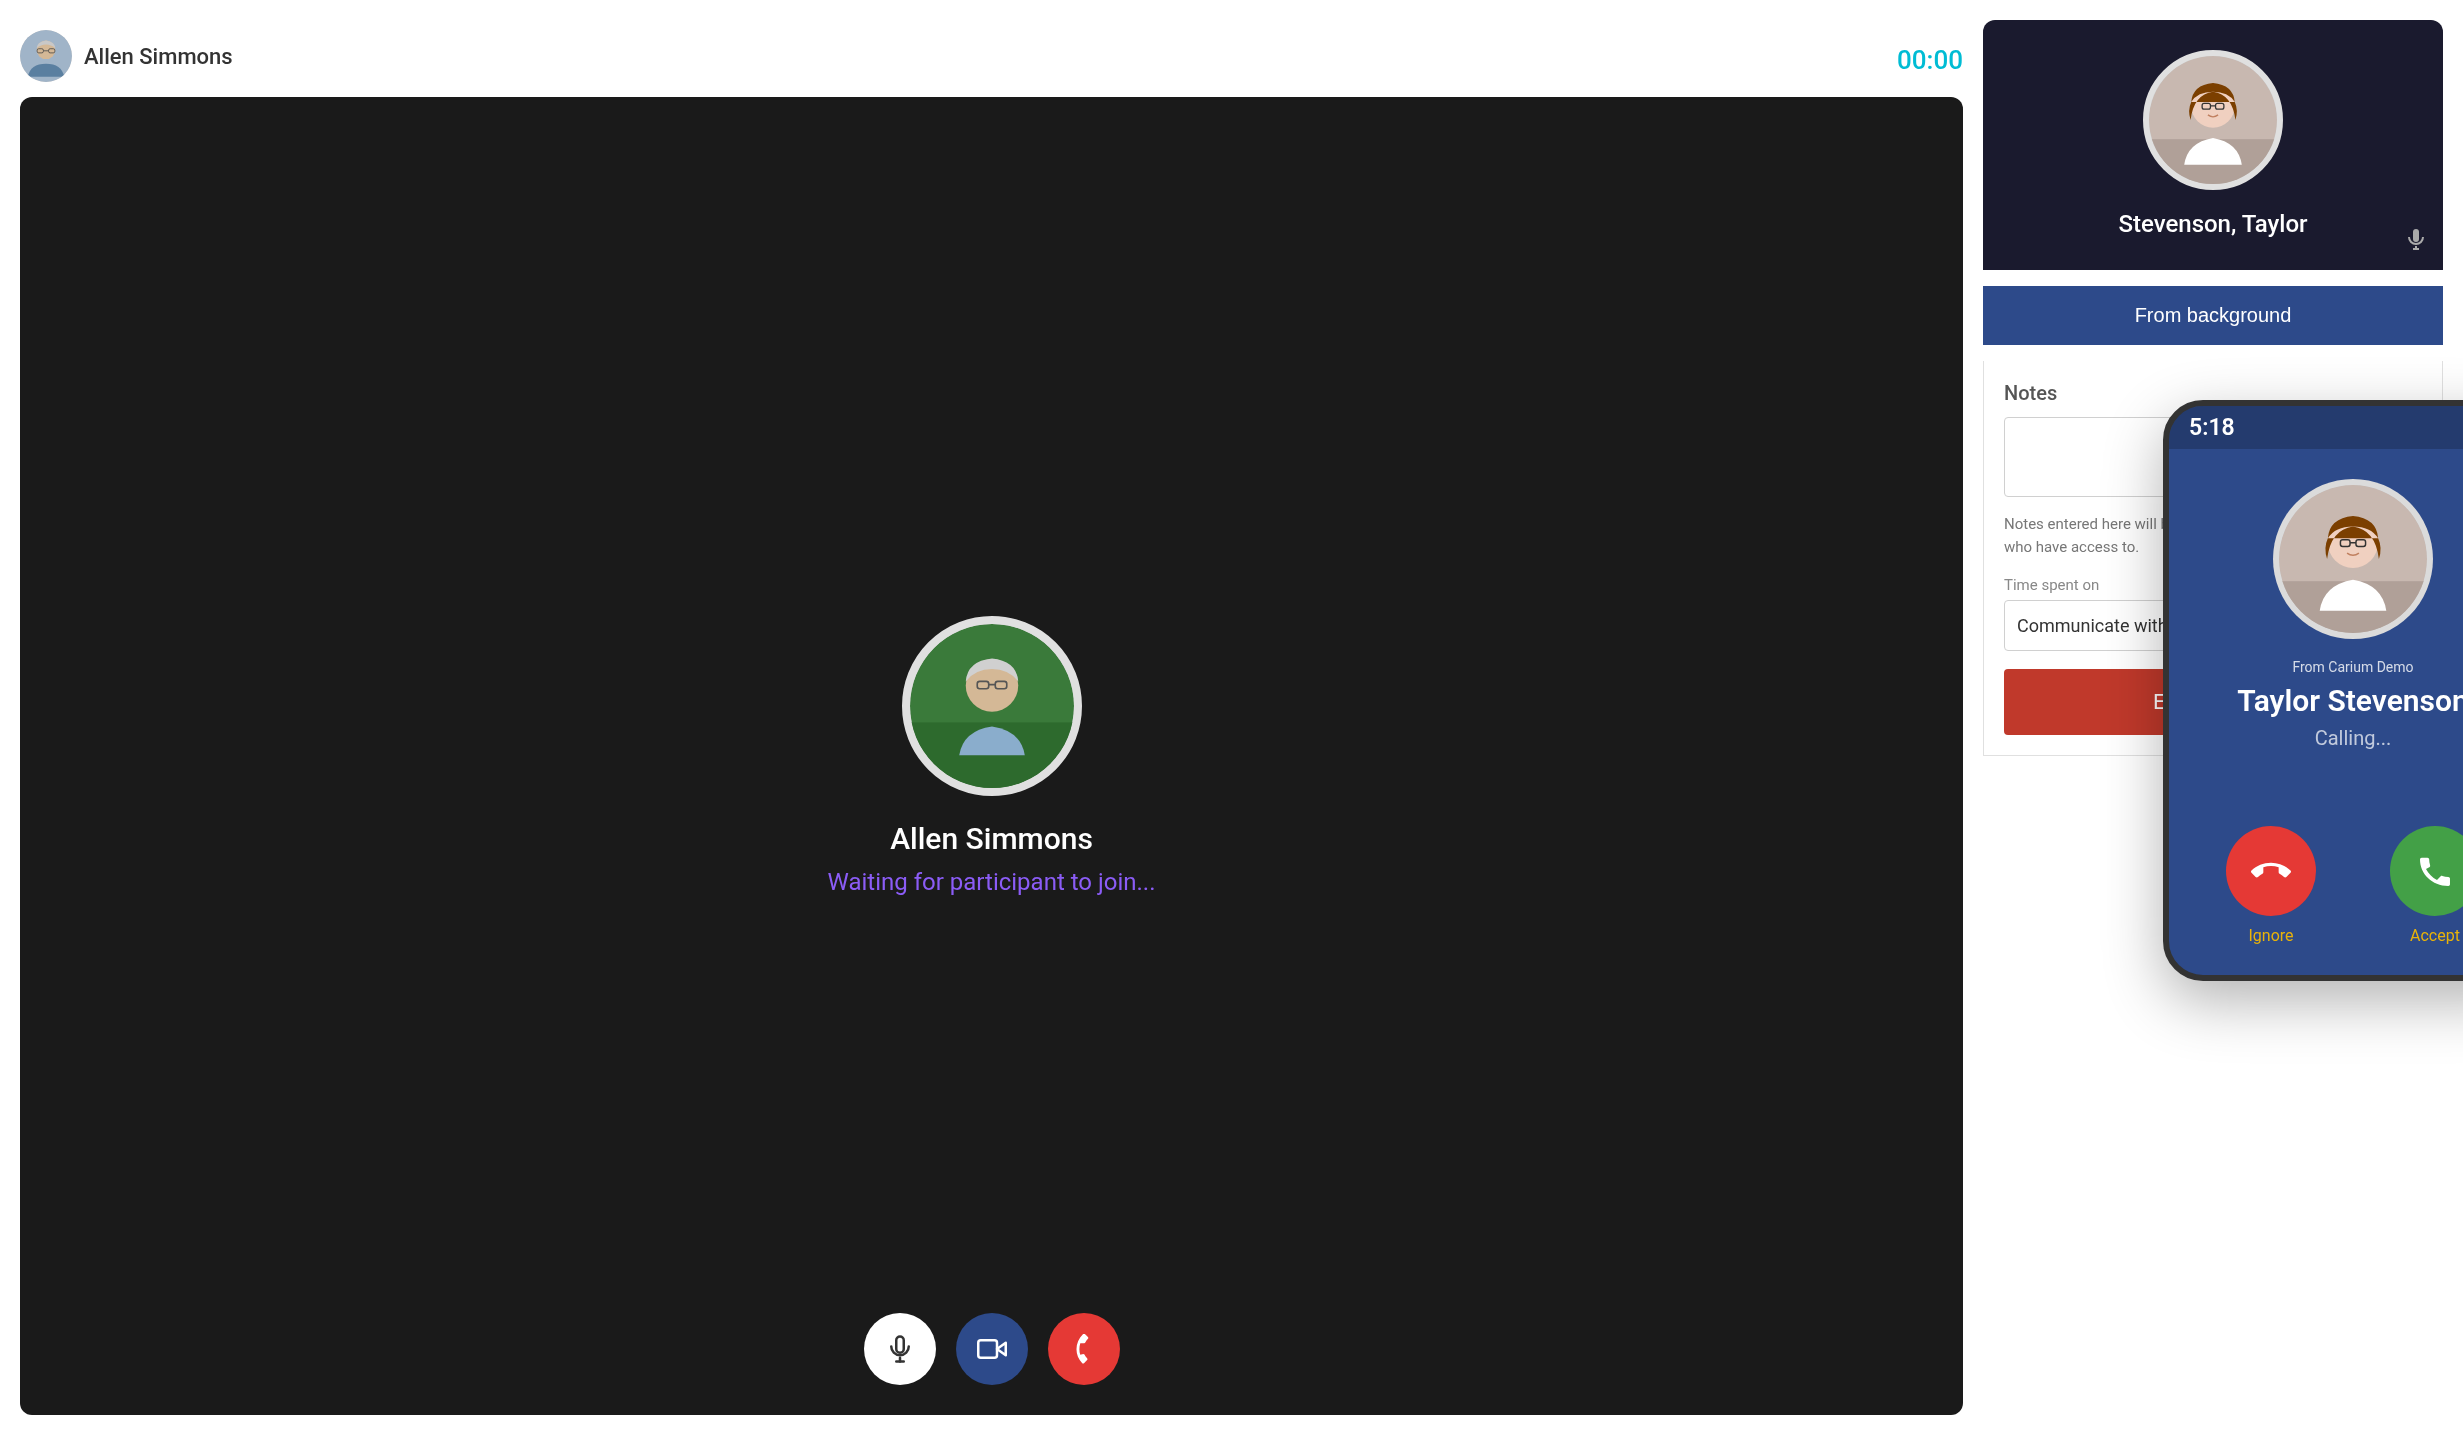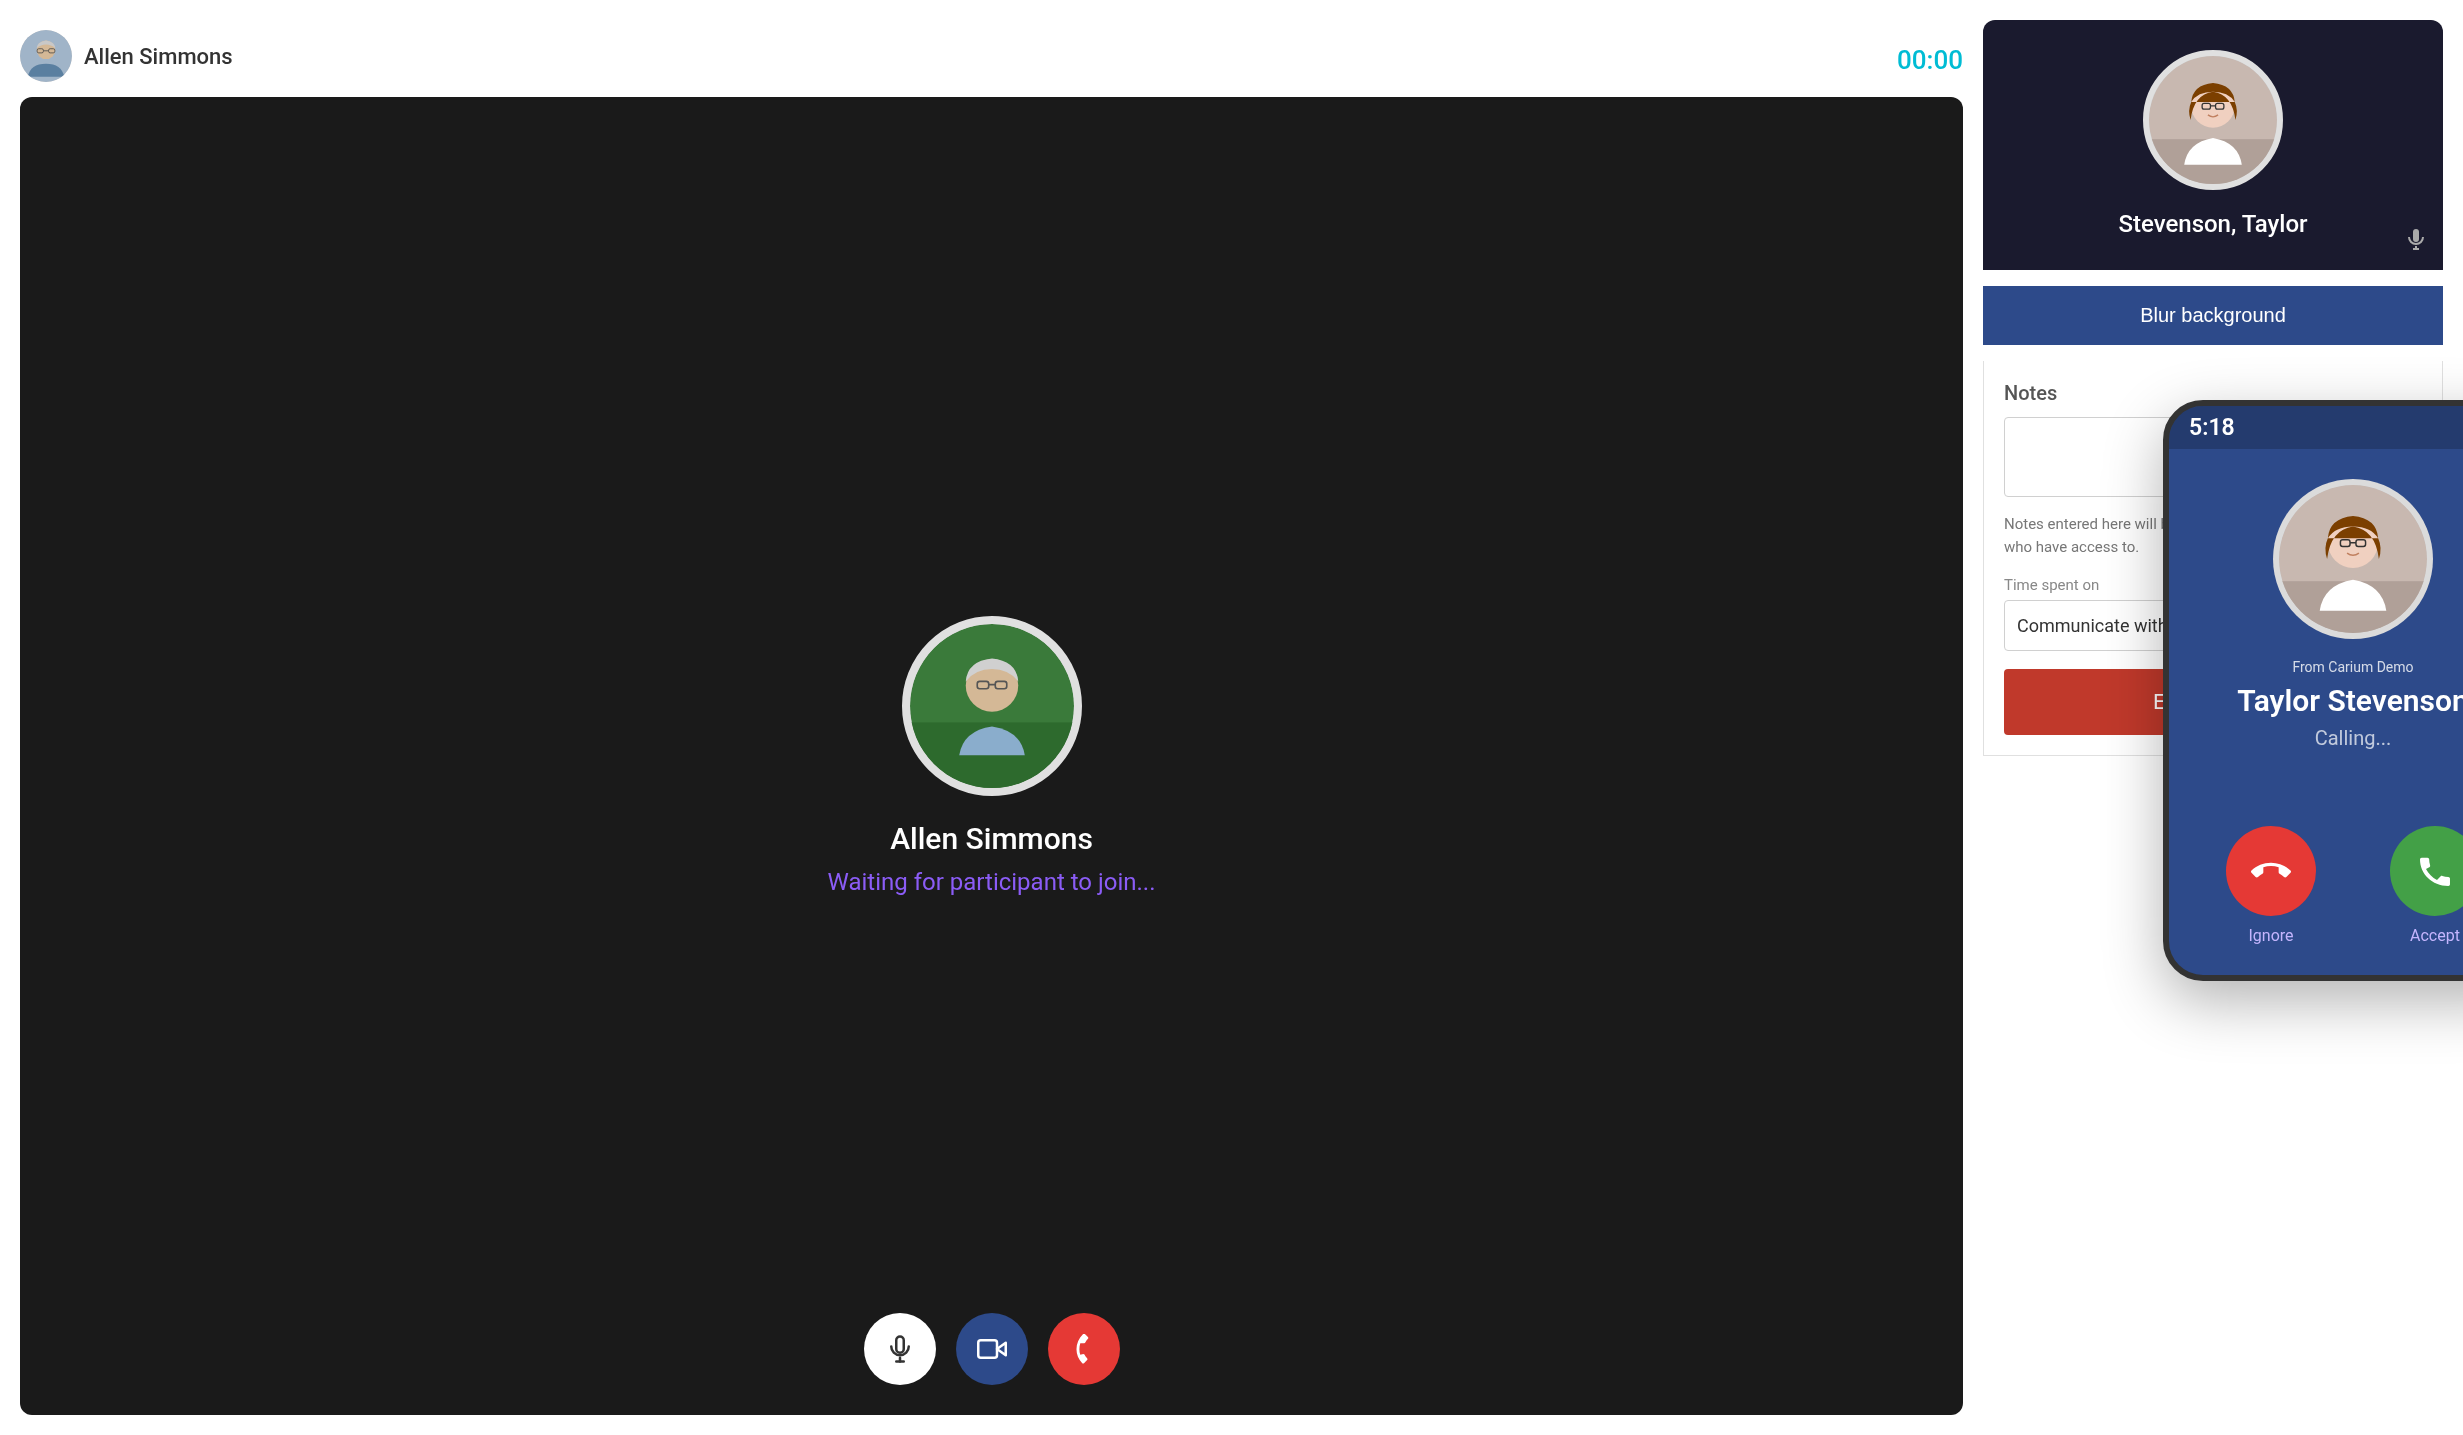--- a/index.html
+++ b/index.html
@@ -378,21 +378,21 @@
 
     .phone-action-btn.decline {
       background: #e53935;
     }
 
     .phone-action-btn.accept {
       background: #43a047;
     }
 
     .phone-action-label {
-      color: #c4b5fd;
+      color: #eab308;
       font-size: 16px;
     }
   </style>
 </head>
 <body>
 
 <div class="main-container">
 
   <div class="video-area">
 
@@ -494,21 +494,21 @@
       <div class="mic-icon-corner">
         <svg width="24" height="24" viewBox="0 0 24 24" fill="#aaa">
           <rect x="9" y="2" width="6" height="13" rx="3" fill="#aaa"></rect>
           <path d="M5 10a7 7 0 0014 0" fill="none" stroke="#aaa" stroke-width="2"></path>
           <line x1="12" y1="19" x2="12" y2="22" stroke="#aaa" stroke-width="2"></line>
           <line x1="9" y1="22" x2="15" y2="22" stroke="#aaa" stroke-width="2"></line>
         </svg>
       </div>
     </div>
 
-    <button class="blur-button">Blur background</button>
+    <button class="blur-button">From background</button>
 
     <div class="notes-section">
       <div class="notes-label">Notes</div>
       <textarea class="notes-textarea" style=""></textarea>
       <div class="notes-helper">Notes entered here will be added to all participants in this call who have access to.</div>
       
       <div class="time-spent-section">
         <div class="time-spent-label">Time spent on</div>
         <input type="text" class="time-spent-input" value="Communicate with patient/family" style="">
       </div>

